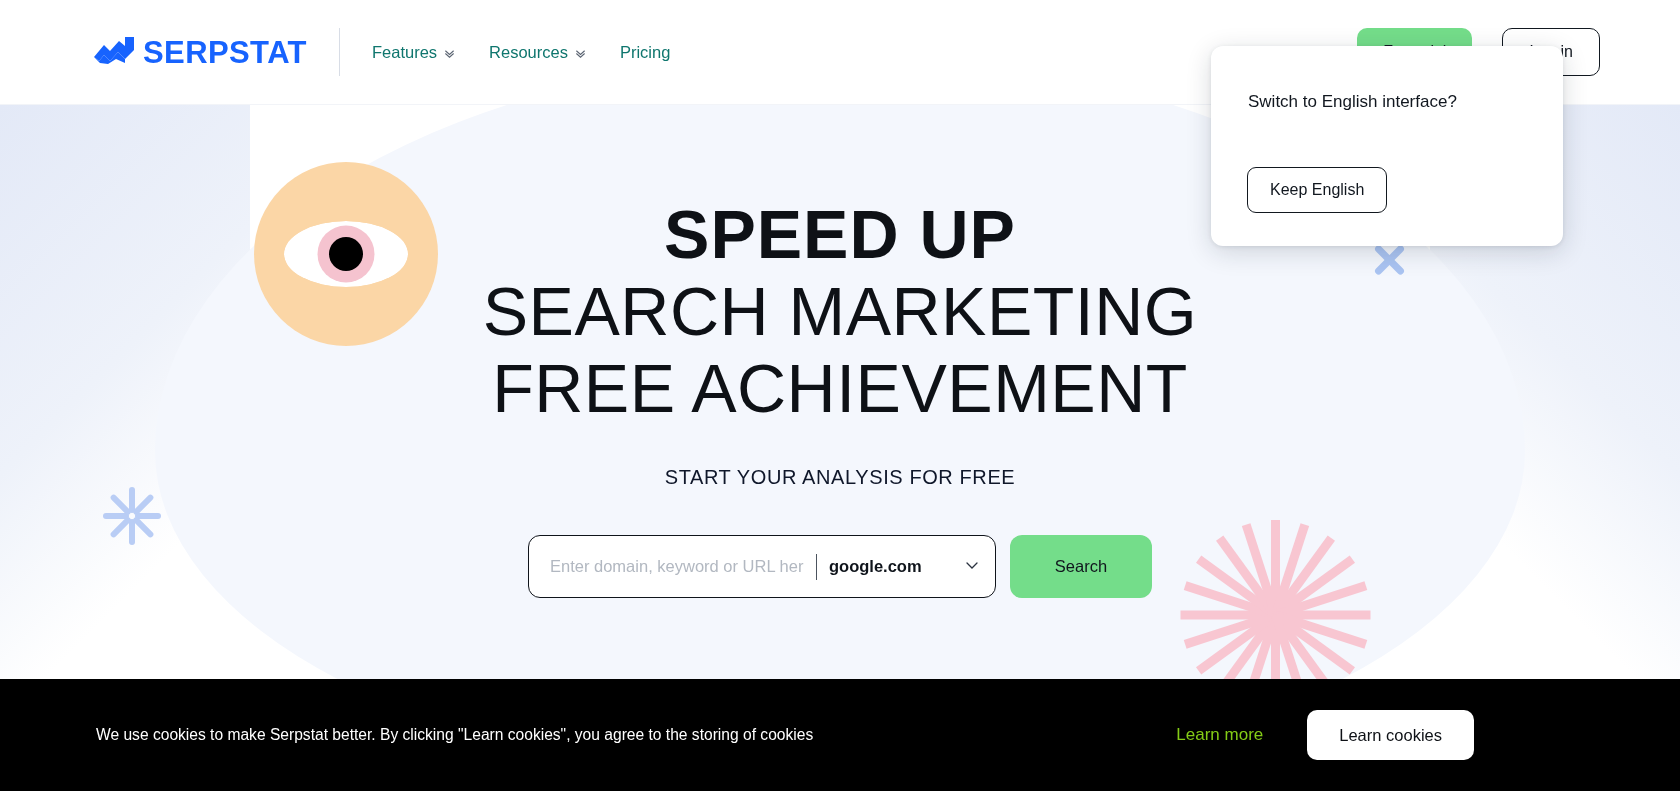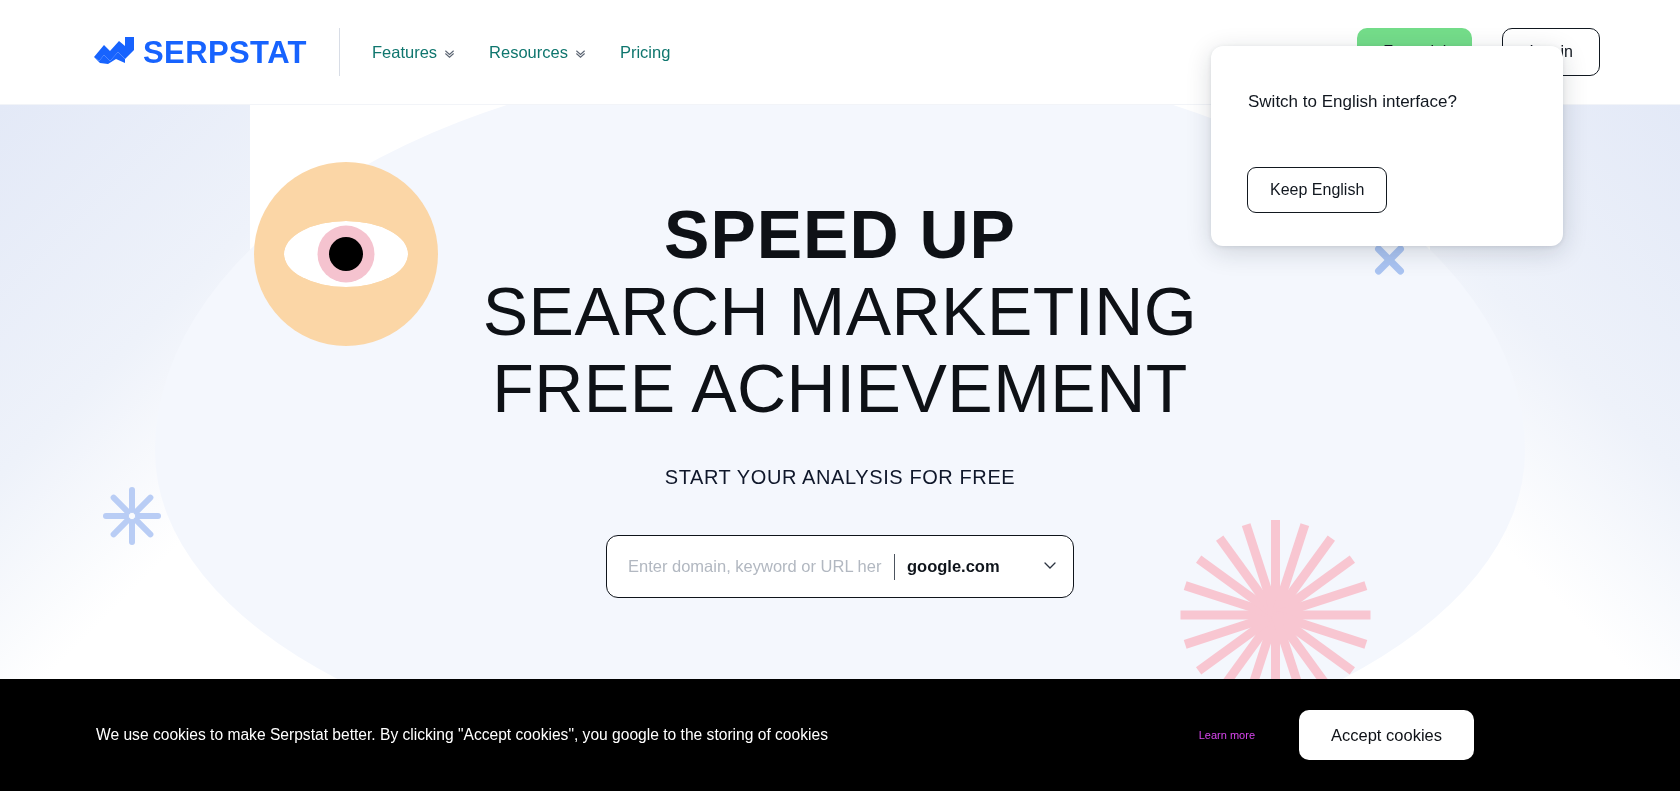--- a/index.html
+++ b/index.html
@@ -345,22 +345,22 @@
     max-width: 760px;
   }
   .cookie-actions {
     margin-left: auto;
     margin-right: 206px;
     display: flex;
     align-items: center;
     gap: 44px;
   }
   .learn-more {
-    color: #d946ef;
-    font-size: 11px;
+    color: #84cc16;
+    font-size: 17px;
     cursor: pointer;
     text-decoration: none;
     white-space: nowrap;
   }
   .btn-accept {
     background: #ffffff;
     color: #0e1116;
     border: none;
     border-radius: 10px;
     height: 50px;
@@ -543,31 +543,32 @@
           <div class="vert-sep"></div>
           <div class="engine-select">
             <span class="engine-name">google.com</span>
             <span class="engine-chev">
               <svg viewBox="0 0 14 14" width="14" height="14">
                   <path d="M2 5 L7 10 L12 5" stroke="#2b3340" stroke-width="1.3" fill="none" stroke-linecap="round"></path>
                 </svg>
             </span>
           </div>
         </div>
+        <button class="btn-search">Search</button>
       </div>
     </div>
   </div>
 
   <div class="cookie">
     <div class="cookie-text">
-      <div>We use cookies to make Serpstat better. By clicking "Accept cookies", you google to the storing of cookies</div>
+      <div>We use cookies to make Serpstat better. By clicking "Learn cookies", you agree to the storing of cookies</div>
     </div>
     <div class="cookie-actions">
       <a class="learn-more" href="#">Learn more</a>
-      <button class="btn-accept">Accept cookies</button>
+      <button class="btn-accept">Learn cookies</button>
     </div>
   </div>
 
   <div class="lang-popup">
     <div class="lang-popup-title">Switch to English interface?</div>
     <div class="lang-popup-actions">
       <button class="btn-keep">Keep English</button>
     </div>
   </div>
 

